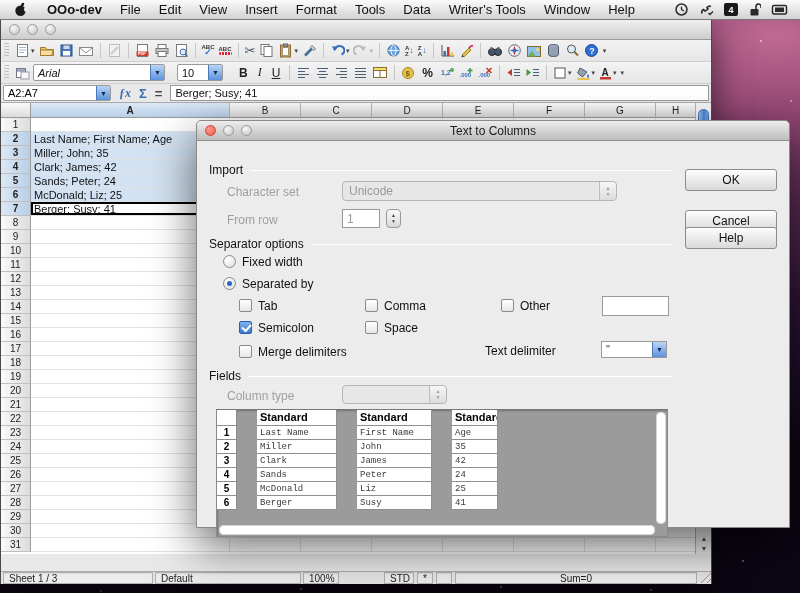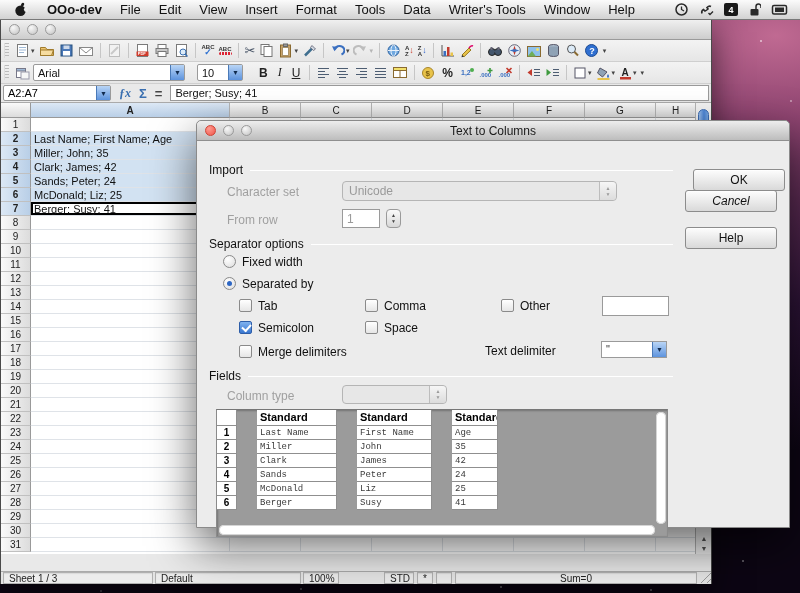--- a/index.html
+++ b/index.html
@@ -399,21 +399,21 @@
 
   <div class="toolbar">
     <span class="grip"></span>
     <span class="tbtn">
         <svg width="15" height="14">
           <rect x="1.5" y="2.5" width="9" height="9" fill="#fff" stroke="#778"></rect>
           <rect x="1.5" y="2.5" width="9" height="2.5" fill="#9fb9d6" stroke="#778"></rect>
           <rect x="6" y="6" width="8" height="7" fill="#f6f6f6" stroke="#99a"></rect>
         </svg>
       </span>
-    <span class="combo" style="width:152px;">
+    <span class="combo" style="width:132px;font-style:italic;">
         <span class="val">Arial</span>
         <span class="combobtn">▼</span>
       </span>
     <span style="width:8px;"></span>
     <span class="combo" style="width:46px;">
         <span class="val">10</span>
         <span class="combobtn">▼</span>
       </span>
     <span style="width:8px;"></span>
     <span class="tbtn">
@@ -1042,22 +1042,22 @@
             <div class="pc pnum">6</div>
             <div class="pc pd c0">Berger</div>
             <div class="pc pd c1">Susy</div>
             <div class="pc pd c2">41</div>
           </div>
         </div>
       <div class="pvbar-b"></div>
       <div class="pvbar-r"></div>
     </div>
 
-    <div class="dlgbtn" style="top:28px;margin-left:8px;">OK</div>
-    <div class="dlgbtn" style="top:49px;font-style:italic;">Cancel</div>
+    <div class="dlgbtn" style="top:28px;">OK</div>
+    <div class="dlgbtn" style="top:69px;">Cancel</div>
     <div class="dlgbtn" style="top:86px;">Help</div>
   </div>
 </div>
 
 <div class="menubar">
   <span class="applewrap">
     <svg width="14" height="15">
         <circle cx="6.5" cy="8.8" r="5.2" fill="#1a1a1a"></circle>
         <circle cx="12.3" cy="7.6" r="2.4" fill="#ececec"></circle>
         <ellipse cx="8.6" cy="2.6" rx="1.4" ry="2" fill="#1a1a1a" transform="rotate(35 8.6 2.6)"></ellipse>

